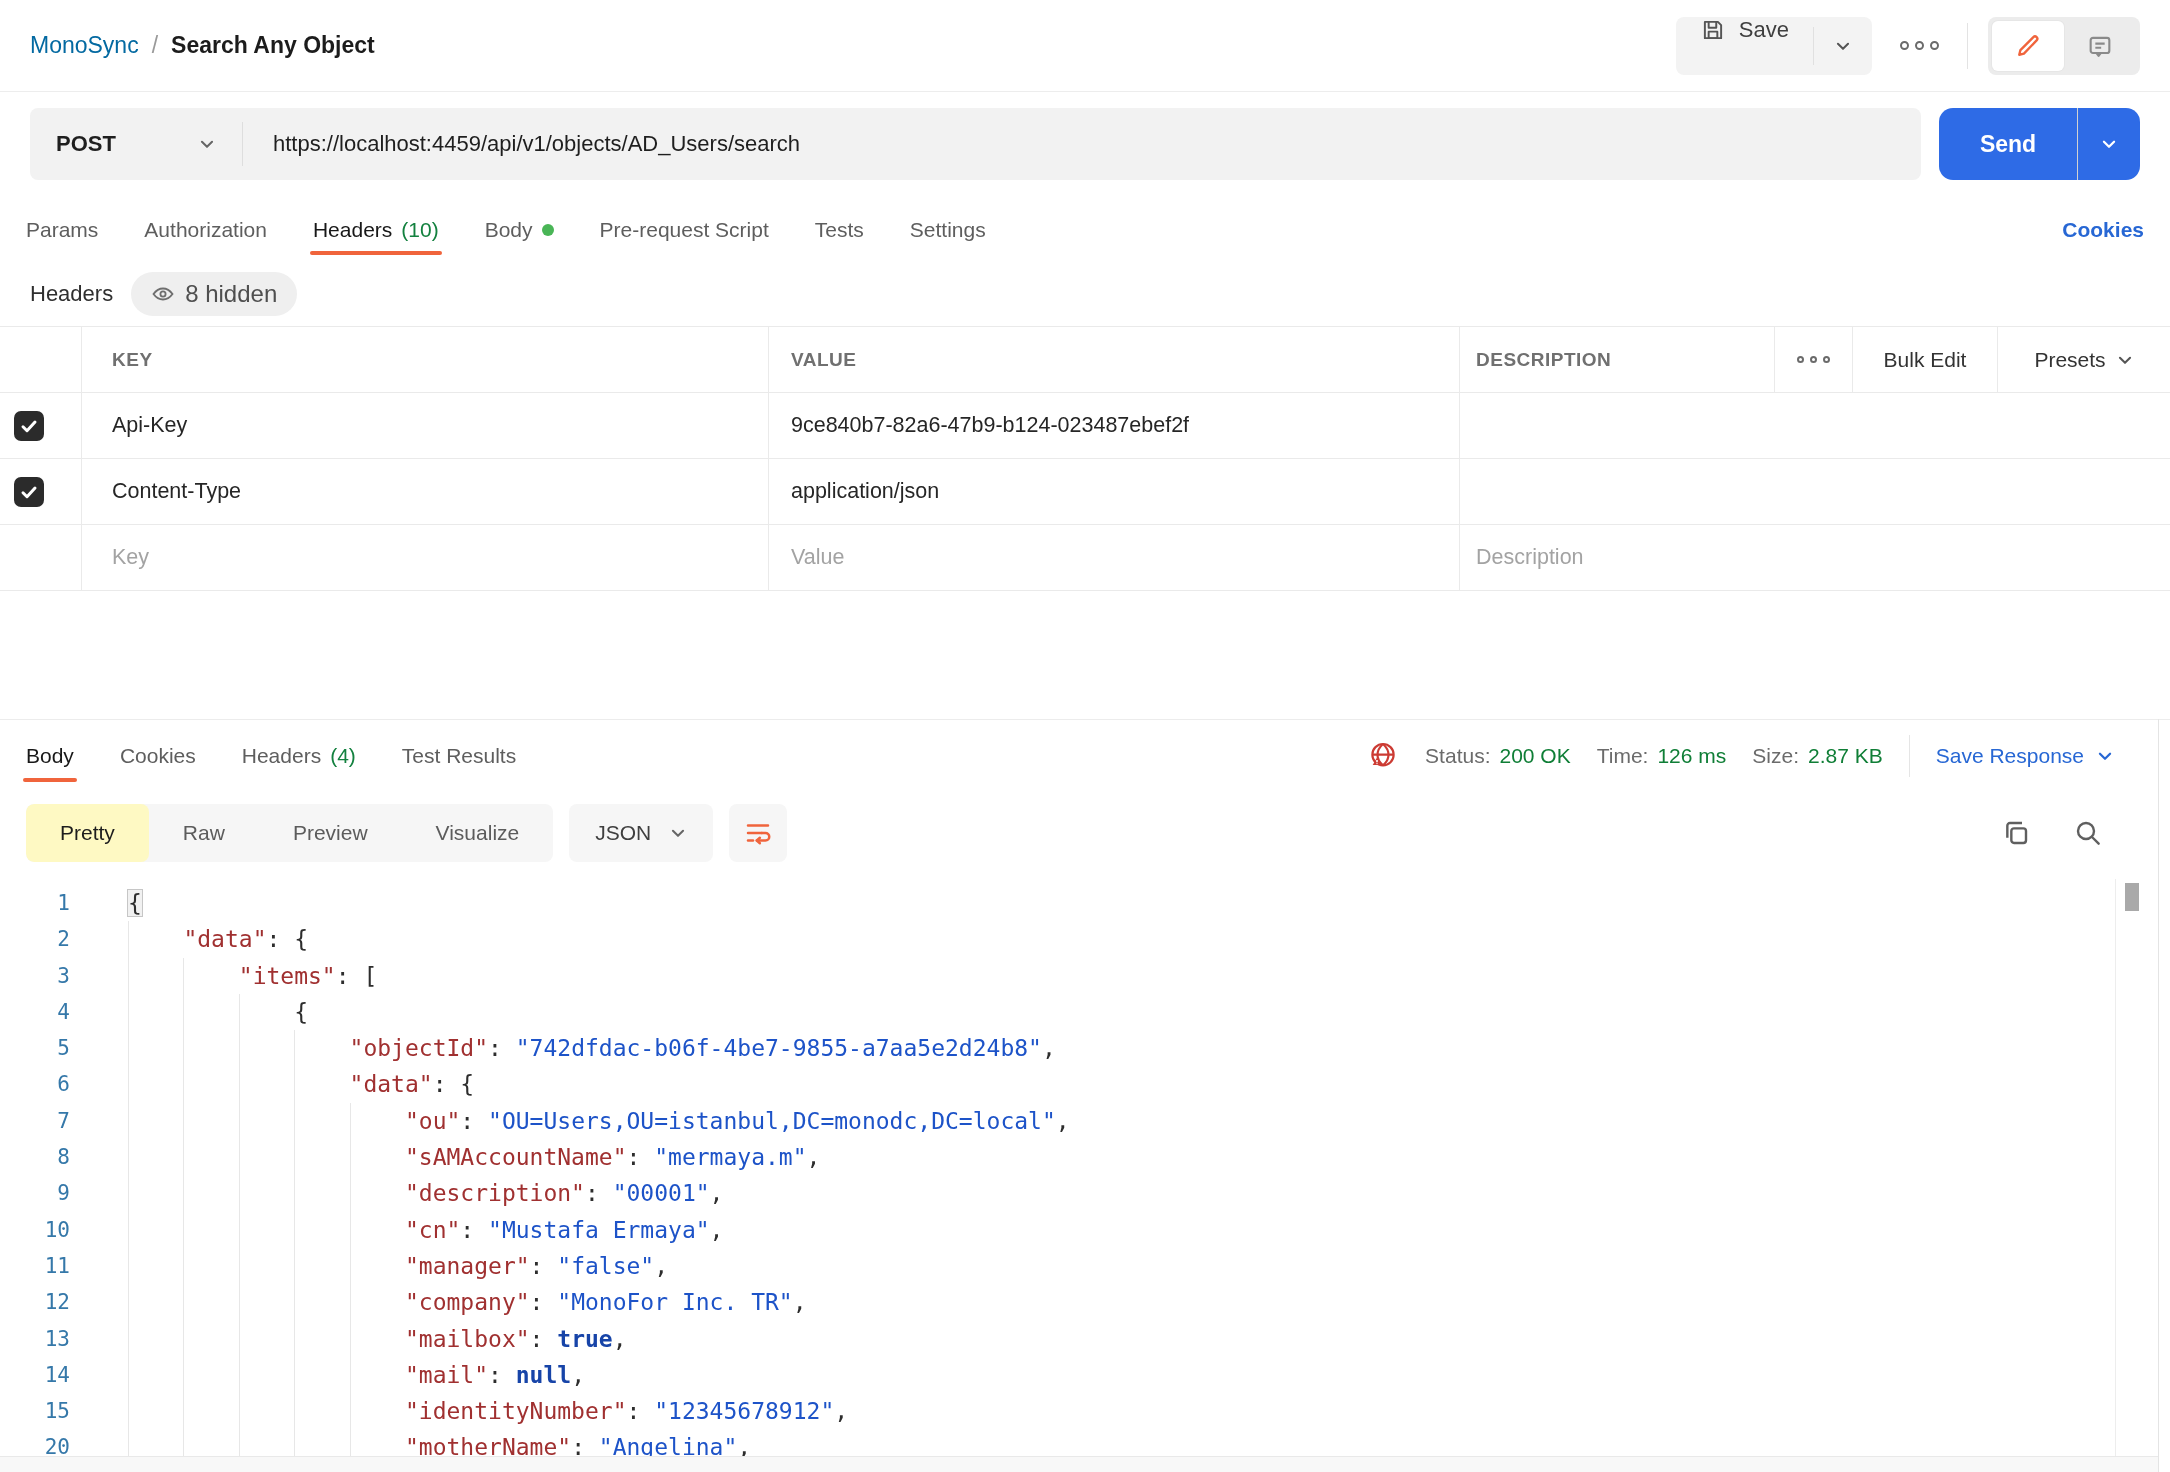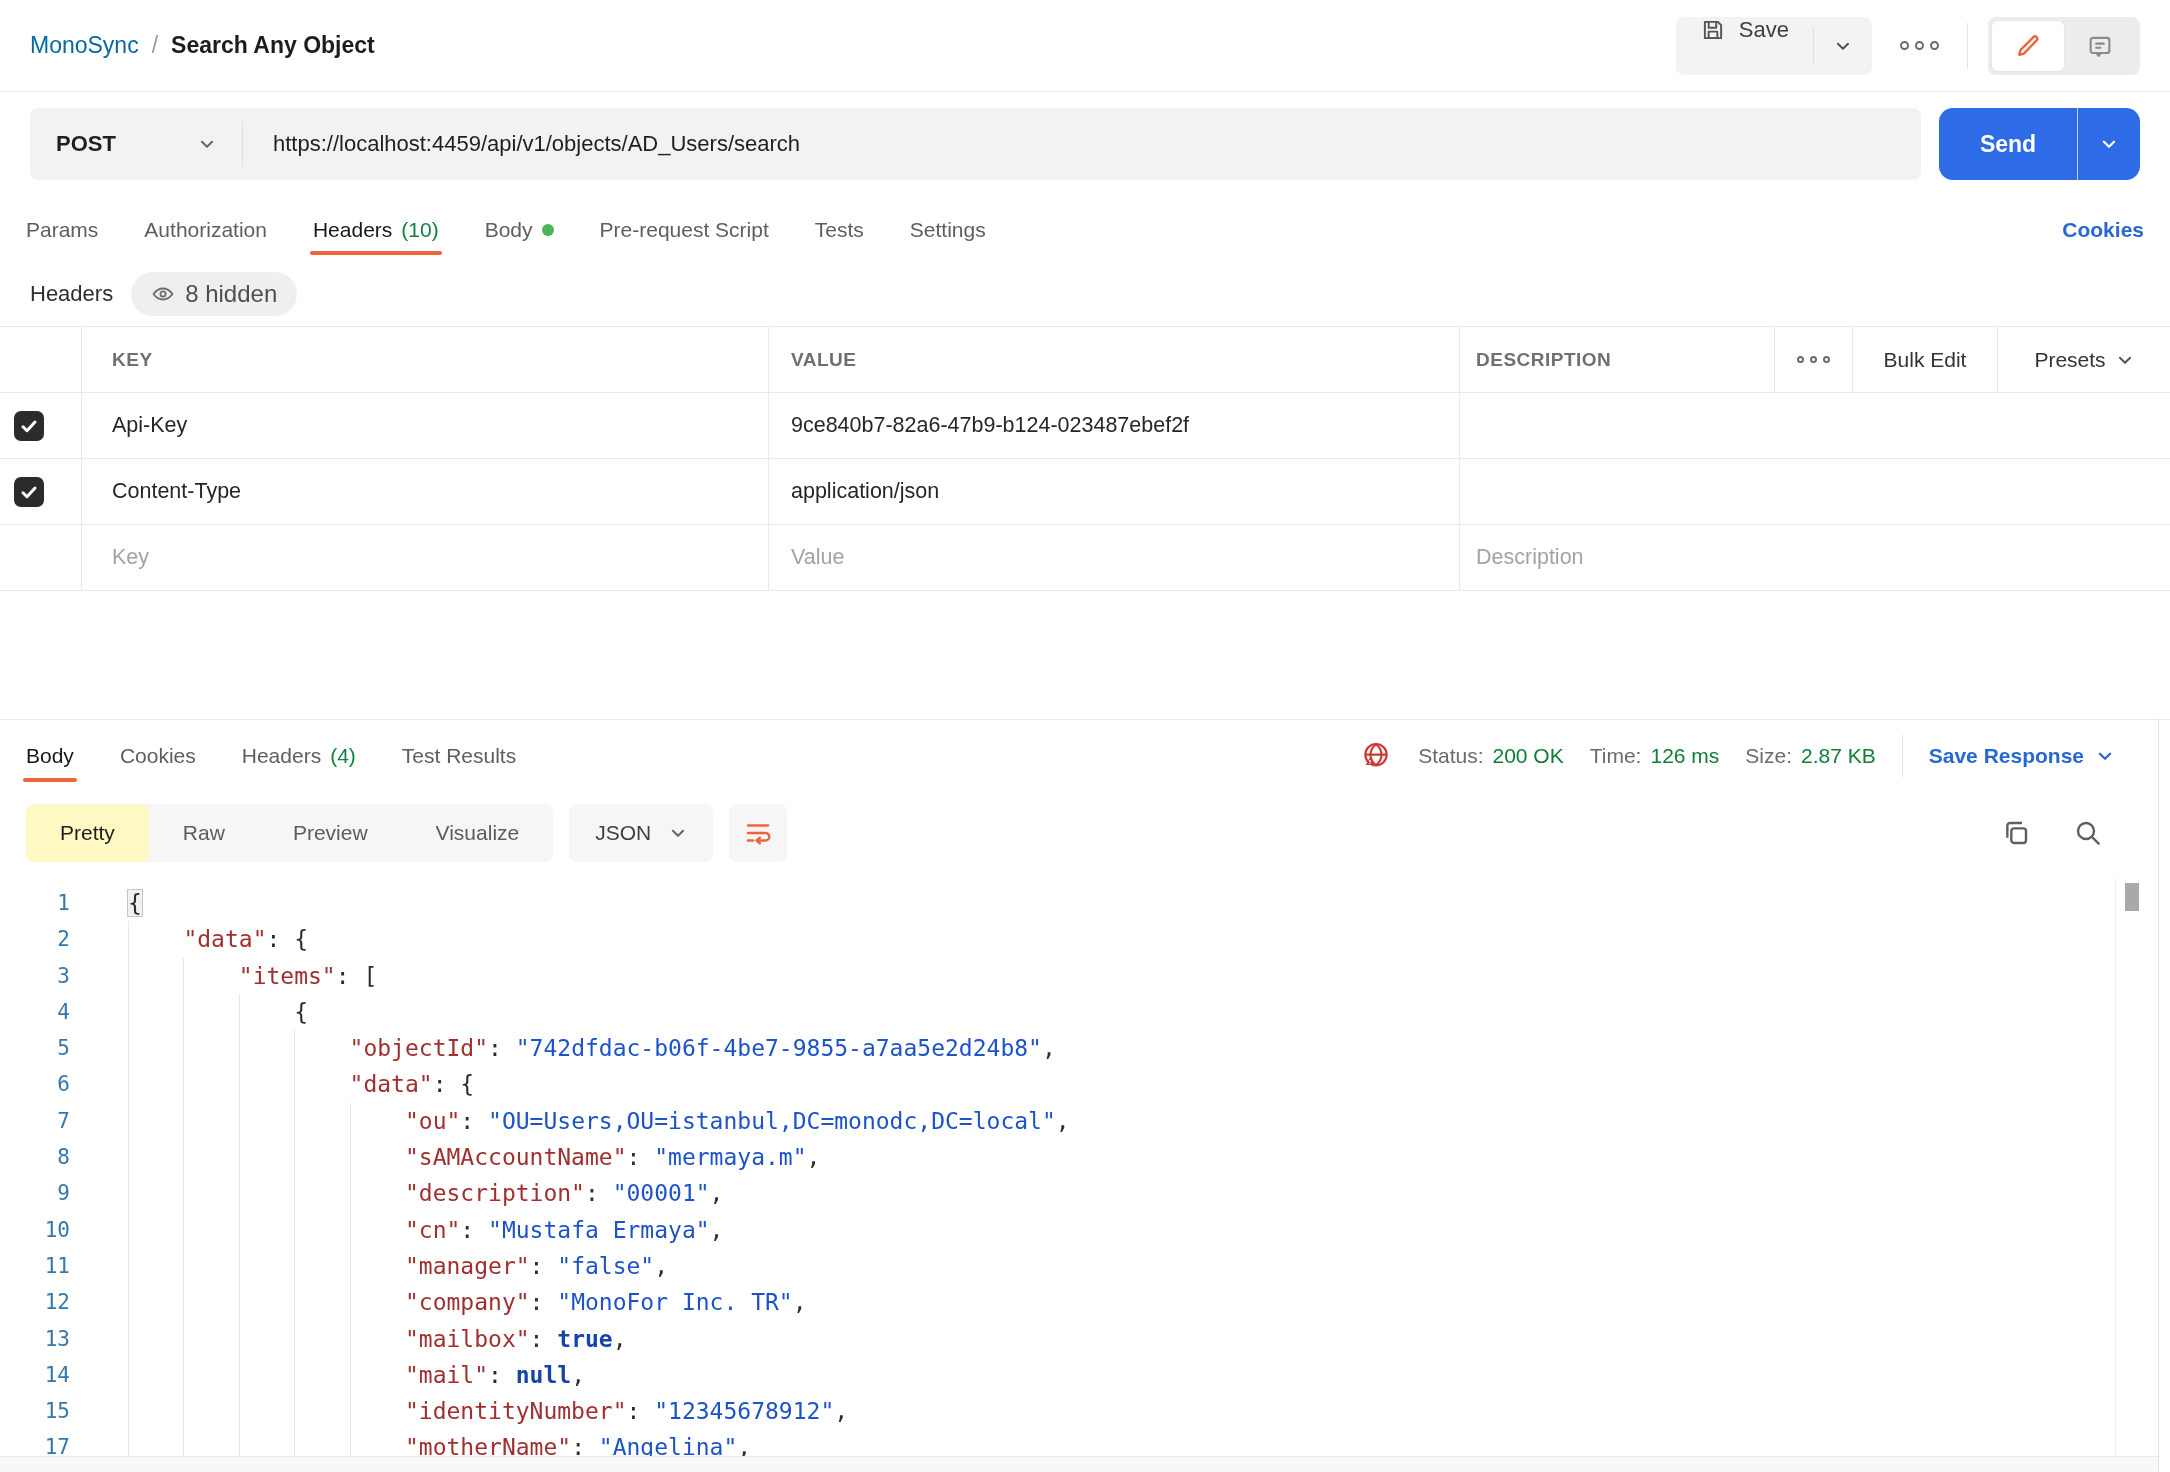--- a/index.html
+++ b/index.html
@@ -81,21 +81,21 @@
   .more-dots.small i{width:7px;height:7px;border-width:2px;}
   
   .spacer{height:128px;}
   .response{position:relative;}
   .page-scroll-line{position:absolute;right:11px;top:0;bottom:0;width:1px;background:#e4e4e4;}
   .resp-meta{margin-left:auto;display:flex;align-items:center;gap:26px;padding-right:30px;}
   .meta-item{display:flex;align-items:center;gap:9px;font-size:21px;}
   .meta-label{color:#6b6b6b;}
   .meta-value{color:var(--success-green);}
   .meta-div{width:1px;height:42px;background:#e5e5e5;}
-  .save-response{display:flex;align-items:center;gap:12px;font-size:21px;font-weight:700;color:var(--link-blue);cursor:pointer;justify-content:flex-end;}
+  .save-response{display:flex;align-items:center;gap:12px;font-size:21px;font-weight:400;color:var(--link-blue);cursor:pointer;justify-content:flex-end;}
   
   .viewer-toolbar{display:flex;align-items:center;gap:16px;padding:0 26px;height:84px;}
   .view-seg{display:flex;align-items:center;height:58px;background:#f6f6f6;border-radius:8px;overflow:hidden;}
   .view-seg .seg{padding:0 34px;height:100%;display:flex;align-items:center;font-size:21px;color:#5c5c5c;cursor:pointer;border-radius:8px;}
   .view-seg .seg.active{background:#fef9c3;color:#1d1d1d;}
   .fmt-select{display:flex;align-items:center;gap:18px;height:58px;padding:0 26px;background:#f6f6f6;border-radius:8px;font-size:21px;color:#3f3f3f;font-weight:500;cursor:pointer;}
   .fmt-select .chev{color:#666;}
   .wrap-btn{width:58px;height:58px;background:#f6f6f6;border-radius:8px;display:flex;align-items:center;justify-content:center;cursor:pointer;color:var(--accent-orange);}
   .viewer-right{margin-left:auto;display:flex;align-items:center;gap:40px;padding-right:40px;color:#5f5f5f;}
   .icon-btn{display:flex;align-items:center;justify-content:center;cursor:pointer;color:#5f5f5f;}
@@ -380,19 +380,19 @@
         <div class="code-line"><span class="line-num">6</span><span class="line-code"><span class="indent"></span><span class="indent"></span><span class="indent"></span><span class="indent"></span><span class="tok-key">"data"</span><span class="tok-p">: </span><span class="tok-p">{</span></span></div>
         <div class="code-line"><span class="line-num">7</span><span class="line-code"><span class="indent"></span><span class="indent"></span><span class="indent"></span><span class="indent"></span><span class="indent"></span><span class="tok-key">"ou"</span><span class="tok-p">: </span><span class="tok-str">"OU=Users,OU=istanbul,DC=monodc,DC=local"</span><span class="tok-p">,</span></span></div>
         <div class="code-line"><span class="line-num">8</span><span class="line-code"><span class="indent"></span><span class="indent"></span><span class="indent"></span><span class="indent"></span><span class="indent"></span><span class="tok-key">"sAMAccountName"</span><span class="tok-p">: </span><span class="tok-str">"mermaya.m"</span><span class="tok-p">,</span></span></div>
         <div class="code-line"><span class="line-num">9</span><span class="line-code"><span class="indent"></span><span class="indent"></span><span class="indent"></span><span class="indent"></span><span class="indent"></span><span class="tok-key">"description"</span><span class="tok-p">: </span><span class="tok-str">"00001"</span><span class="tok-p">,</span></span></div>
         <div class="code-line"><span class="line-num">10</span><span class="line-code"><span class="indent"></span><span class="indent"></span><span class="indent"></span><span class="indent"></span><span class="indent"></span><span class="tok-key">"cn"</span><span class="tok-p">: </span><span class="tok-str">"Mustafa Ermaya"</span><span class="tok-p">,</span></span></div>
         <div class="code-line"><span class="line-num">11</span><span class="line-code"><span class="indent"></span><span class="indent"></span><span class="indent"></span><span class="indent"></span><span class="indent"></span><span class="tok-key">"manager"</span><span class="tok-p">: </span><span class="tok-str">"false"</span><span class="tok-p">,</span></span></div>
         <div class="code-line"><span class="line-num">12</span><span class="line-code"><span class="indent"></span><span class="indent"></span><span class="indent"></span><span class="indent"></span><span class="indent"></span><span class="tok-key">"company"</span><span class="tok-p">: </span><span class="tok-str">"MonoFor Inc. TR"</span><span class="tok-p">,</span></span></div>
         <div class="code-line"><span class="line-num">13</span><span class="line-code"><span class="indent"></span><span class="indent"></span><span class="indent"></span><span class="indent"></span><span class="indent"></span><span class="tok-key">"mailbox"</span><span class="tok-p">: </span><span class="tok-kw">true</span><span class="tok-p">,</span></span></div>
         <div class="code-line"><span class="line-num">14</span><span class="line-code"><span class="indent"></span><span class="indent"></span><span class="indent"></span><span class="indent"></span><span class="indent"></span><span class="tok-key">"mail"</span><span class="tok-p">: </span><span class="tok-kw">null</span><span class="tok-p">,</span></span></div>
         <div class="code-line"><span class="line-num">15</span><span class="line-code"><span class="indent"></span><span class="indent"></span><span class="indent"></span><span class="indent"></span><span class="indent"></span><span class="tok-key">"identityNumber"</span><span class="tok-p">: </span><span class="tok-str">"12345678912"</span><span class="tok-p">,</span></span></div>
-        <div class="code-line"><span class="line-num">17</span><span class="line-code"><span class="indent"></span><span class="indent"></span><span class="indent"></span><span class="indent"></span><span class="indent"></span><span class="tok-key">"motherName"</span><span class="tok-p">: </span><span class="tok-str">"Angelina"</span><span class="tok-p">,</span></span></div>
+        <div class="code-line"><span class="line-num">20</span><span class="line-code"><span class="indent"></span><span class="indent"></span><span class="indent"></span><span class="indent"></span><span class="indent"></span><span class="tok-key">"motherName"</span><span class="tok-p">: </span><span class="tok-str">"Angelina"</span><span class="tok-p">,</span></span></div>
       </div>
 
     <div class="bottom-strip"></div>
   </div>
 
 </div>
 
 </body></html>

